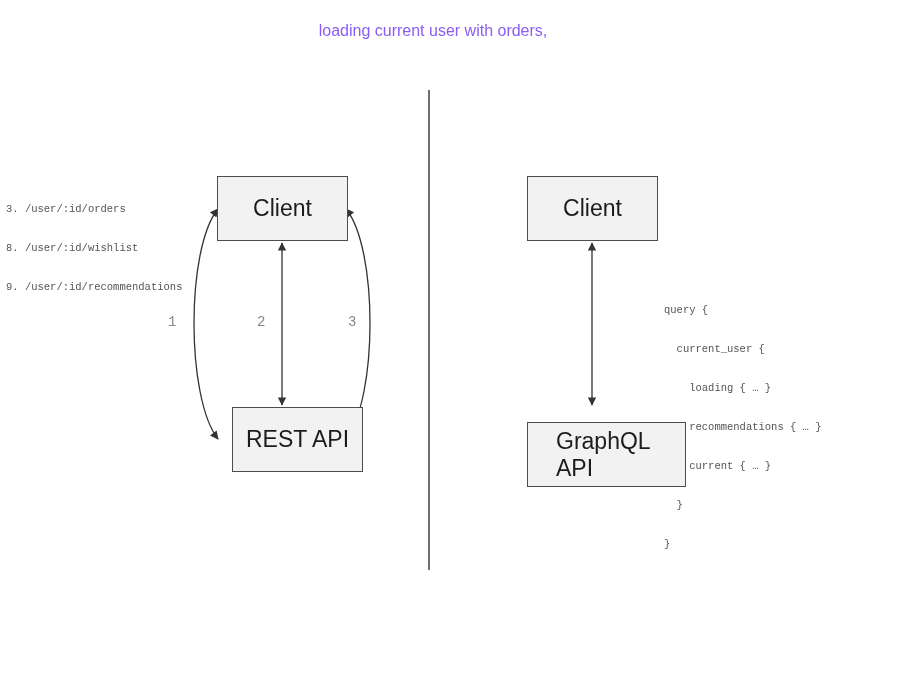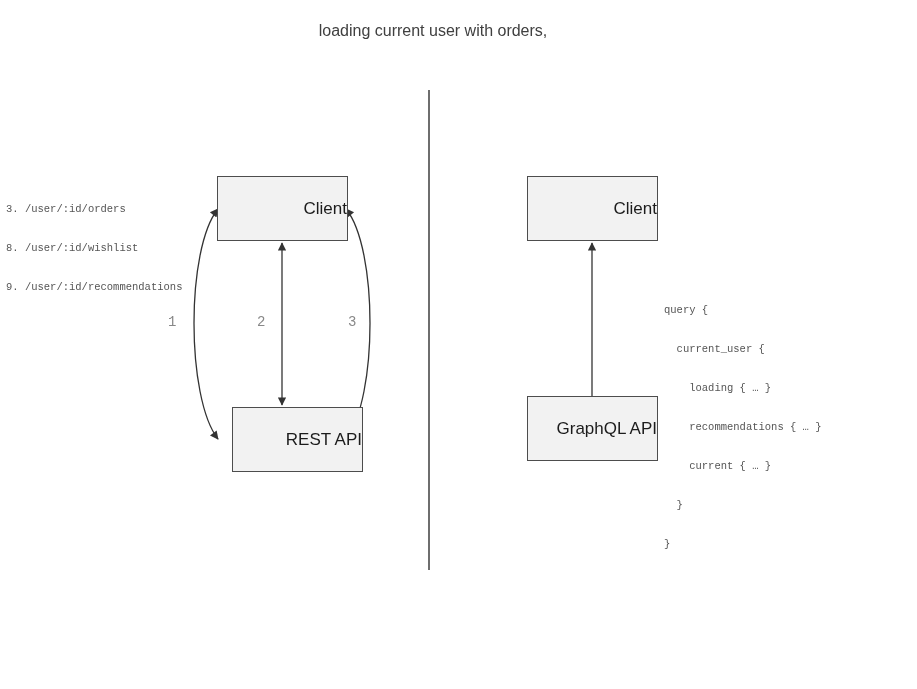--- a/index.html
+++ b/index.html
@@ -12,21 +12,21 @@
     overflow: hidden;
   }
   .title {
     position: absolute;
     left: 250px;
     top: 21px;
     width: 366px;
     text-align: center;
     font-size: 16px;
     line-height: 20px;
-    color: #404040;
+    color: #8b5cf6;
   }
   .divider {
     position: absolute;
     left: 428px;
     top: 90px;
     width: 2px;
     height: 480px;
     background: #6e6e6e;
   }
   .mono {
@@ -47,28 +47,28 @@
     top: 278px;
   }
   .node {
     position: absolute;
     width: 129px;
     height: 63px;
     background: #f2f2f2;
     border: 1px solid #4d4d4d;
     display: flex;
     align-items: center;
-    justify-content: flex-end;
-    font-size: 17px;
+    justify-content: center;
+    font-size: 23px;
     color: #1c1c1c;
   }
   .node-client-left  { left: 217px; top: 176px; }
   .node-rest-api     { left: 232px; top: 407px; }
   .node-client-right { left: 527px; top: 176px; }
-  .node-graphql-api  { left: 527px; top: 396px; }
+  .node-graphql-api  { left: 527px; top: 422px; padding-left: 28px; }
   .arrow-label {
     position: absolute;
     font-family: "Liberation Mono", monospace;
     font-size: 14px;
     color: #888888;
   }
   .arrow-label-1 { left: 168px; top: 314px; }
   .arrow-label-2 { left: 257px; top: 314px; }
   .arrow-label-3 { left: 348px; top: 314px; }
   .arrows {

